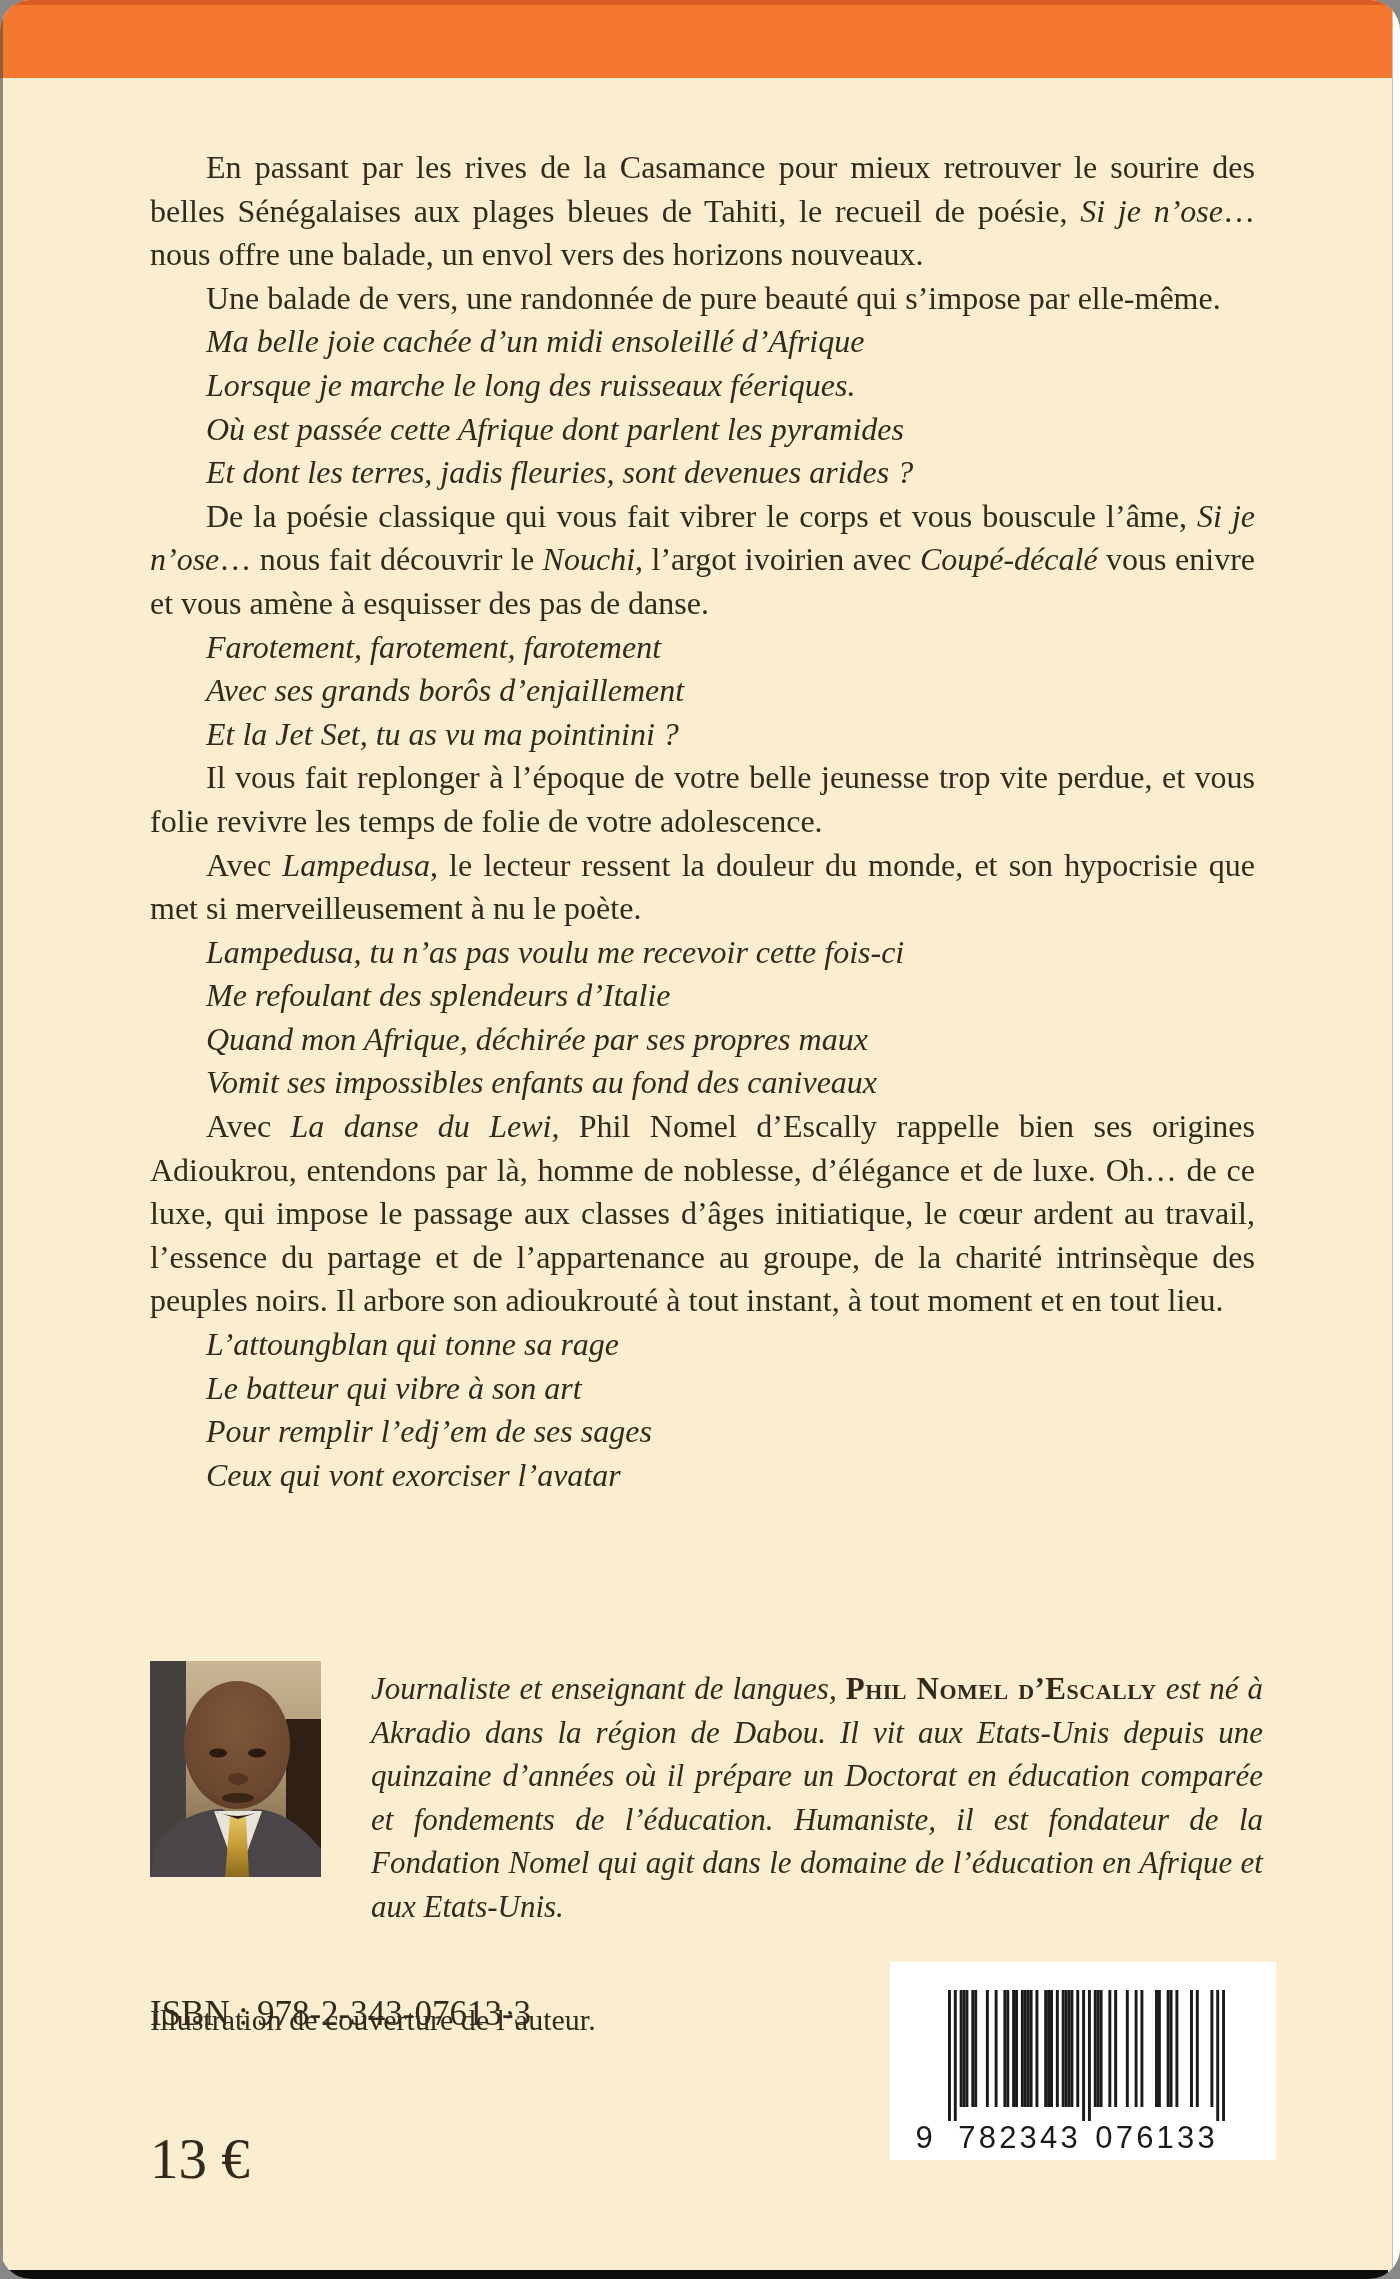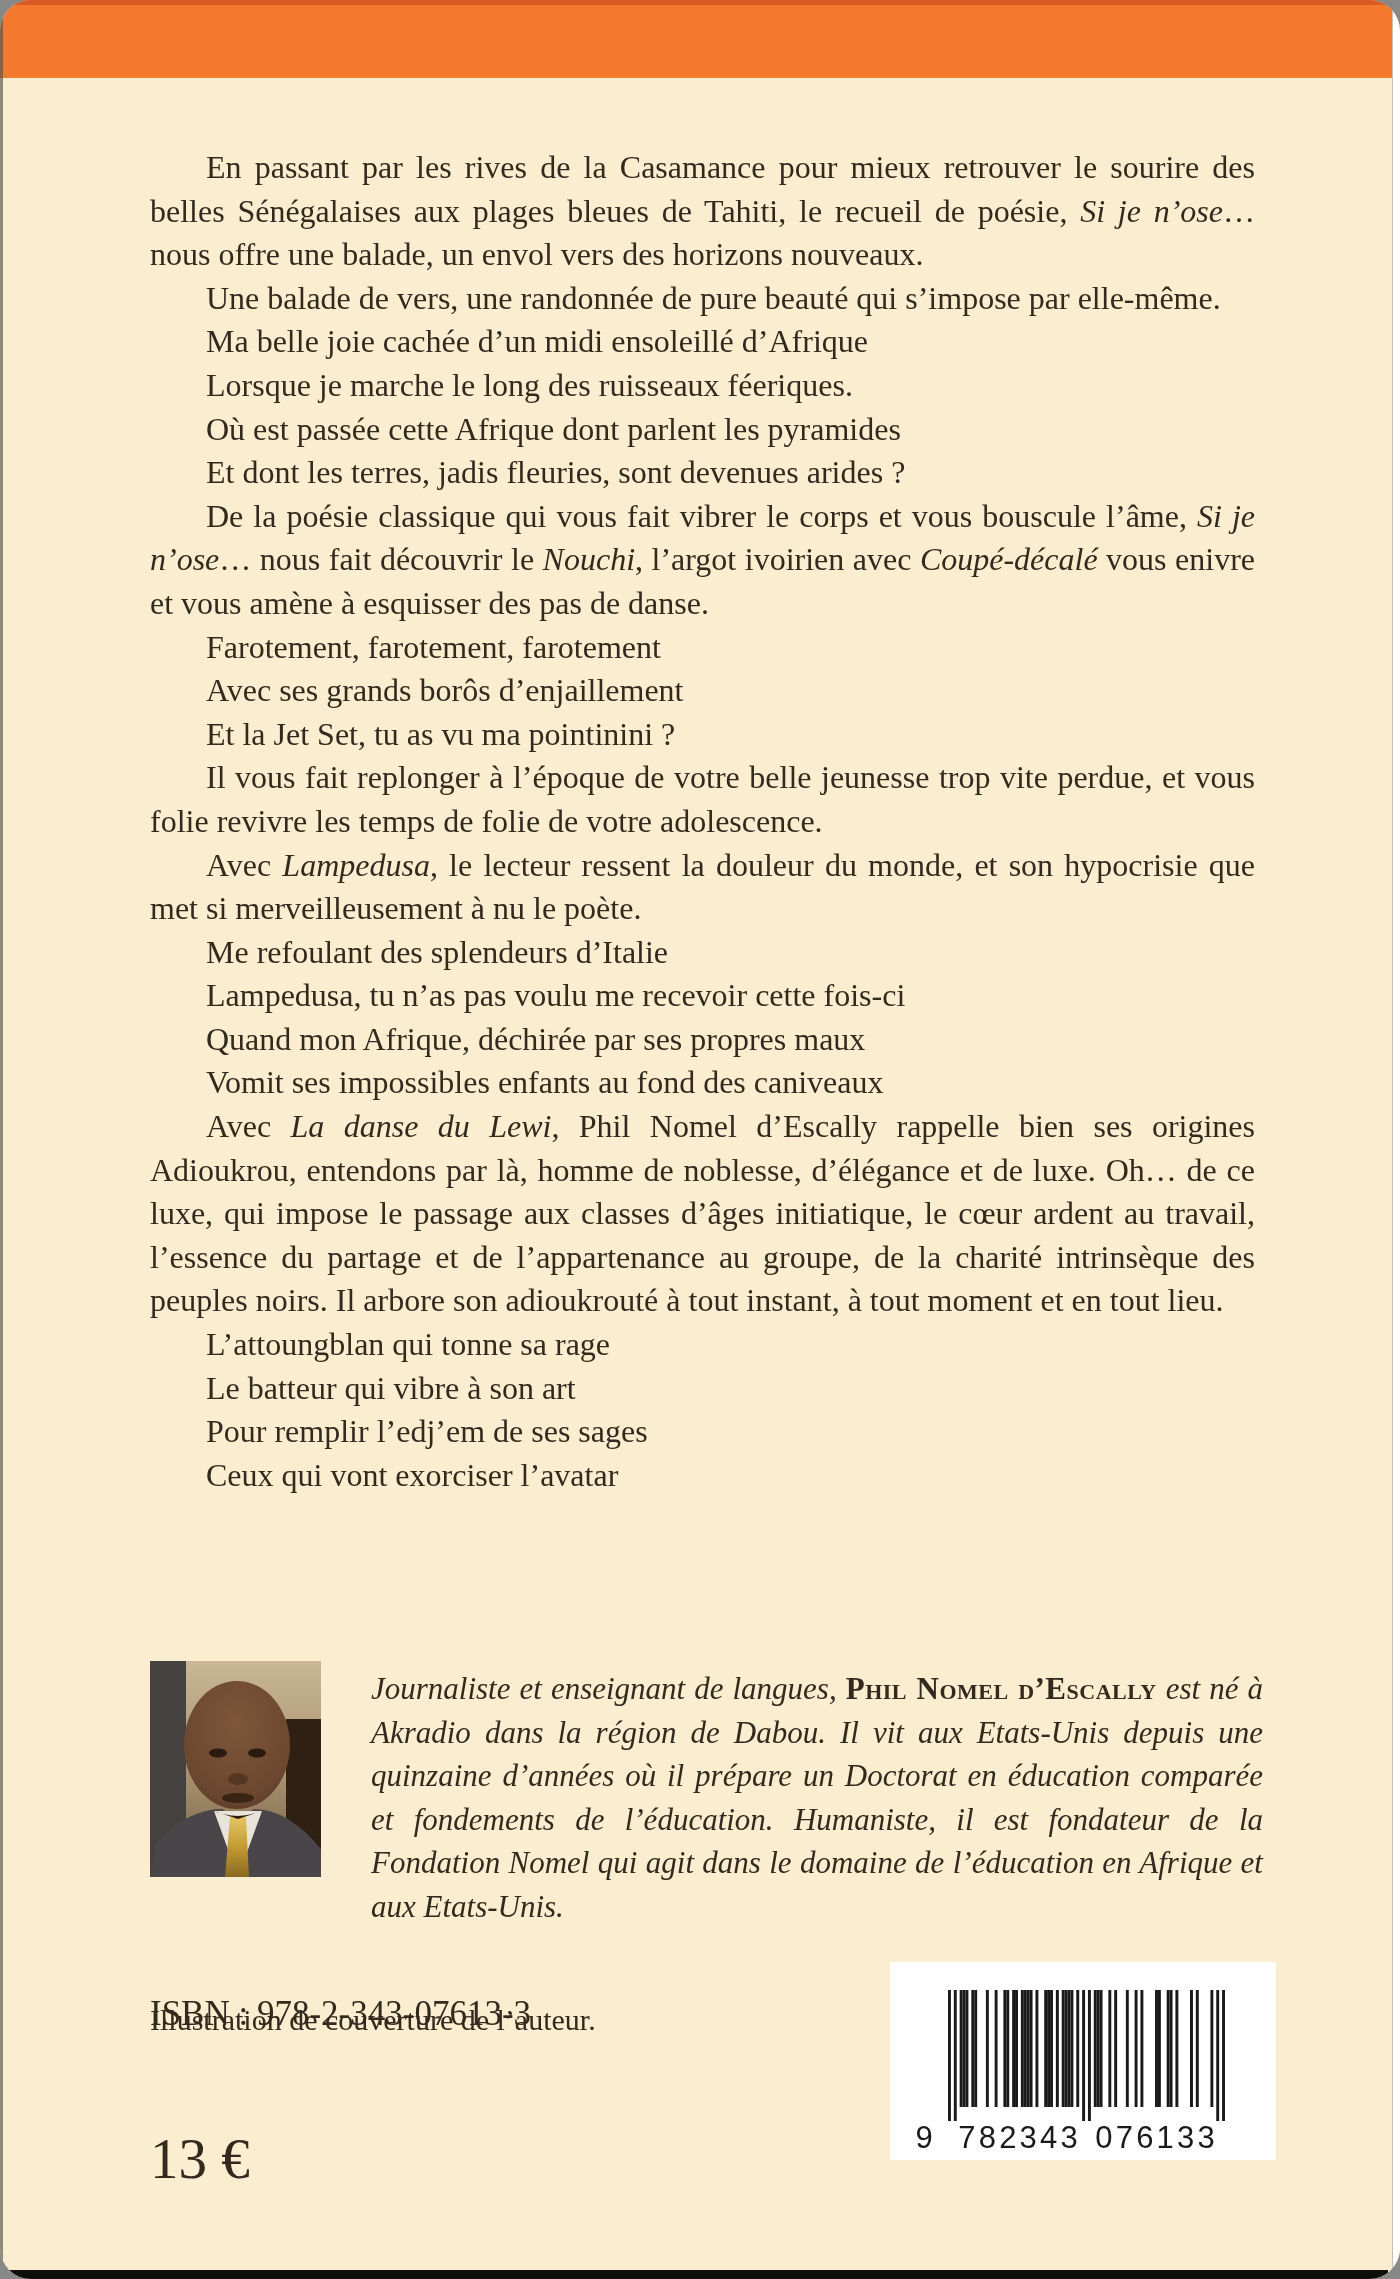--- a/index.html
+++ b/index.html
@@ -22,21 +22,21 @@
   .right-edge { position:absolute; right:0; top:0; width:7px; height:100%; background:#FFFFFF; border-left:1px solid #C8C0AE; }
   .bottom-edge{ position:absolute; left:0; bottom:0; right:12px; height:9px; background:#0E0E0C; }
 
   .body-text {
     position:absolute; left:150px; top:146px; width:1105px;
     font-size:32px; line-height:43.6px;
     text-align:justify;
   }
   .body-text p { margin:0; }
   .para  { text-indent:56px; }
-  .verse { padding-left:56px; text-align:left; text-indent:0; }
+  .verse { padding-left:56px; font-style:italic; text-align:left; text-indent:0; }
   .it    { font-style:italic; }
 
   .author-photo {
     position:absolute; left:150px; top:1661px; width:171px; height:216px;
     background:#B8A585; overflow:hidden;
   }
   .bio {
     position:absolute; left:371px; top:1667px; width:892px;
     font-size:31px; line-height:43.5px;
     font-style:italic; text-align:justify;
@@ -68,22 +68,22 @@
       <p class="verse">Ma belle joie cachée d’un midi ensoleillé d’Afrique</p>
       <p class="verse">Lorsque je marche le long des ruisseaux féeriques.</p>
       <p class="verse">Où est passée cette Afrique dont parlent les pyramides</p>
       <p class="verse">Et dont les terres, jadis fleuries, sont devenues arides ?</p>
       <p class="para"><span>De la poésie classique qui vous fait vibrer le corps et vous bouscule l’âme, </span><span class="it">Si je n’ose</span><span>… nous fait découvrir le </span><span class="it">Nouchi</span><span>, l’argot ivoirien avec </span><span class="it">Coupé-décalé</span><span> vous enivre et vous amène à esquisser des pas de danse.</span></p>
       <p class="verse">Farotement, farotement, farotement</p>
       <p class="verse">Avec ses grands borôs d’enjaillement</p>
       <p class="verse">Et la Jet Set, tu as vu ma pointinini ?</p>
       <p class="para"><span>Il vous fait replonger à l’époque de votre belle jeunesse trop vite perdue, et vous folie revivre les temps de folie de votre adolescence.</span></p>
       <p class="para"><span>Avec </span><span class="it">Lampedusa</span><span>, le lecteur ressent la douleur du monde, et son hypocrisie que met si merveilleusement à nu le poète.</span></p>
+      <p class="verse">Lampedusa, tu n’as pas voulu me recevoir cette fois-ci</p>
       <p class="verse">Me refoulant des splendeurs d’Italie</p>
-      <p class="verse">Lampedusa, tu n’as pas voulu me recevoir cette fois-ci</p>
       <p class="verse">Quand mon Afrique, déchirée par ses propres maux</p>
       <p class="verse">Vomit ses impossibles enfants au fond des caniveaux</p>
       <p class="para"><span>Avec </span><span class="it">La danse du Lewi</span><span>, Phil Nomel d’Escally rappelle bien ses origines Adioukrou, entendons par là, homme de noblesse, d’élégance et de luxe. Oh… de ce luxe, qui impose le passage aux classes d’âges initiatique, le cœur ardent au travail, l’essence du partage et de l’appartenance au groupe, de la charité intrinsèque des peuples noirs. Il arbore son adioukrouté à tout instant, à tout moment et en tout lieu.</span></p>
       <p class="verse">L’attoungblan qui tonne sa rage</p>
       <p class="verse">Le batteur qui vibre à son art</p>
       <p class="verse">Pour remplir l’edj’em de ses sages</p>
       <p class="verse">Ceux qui vont exorciser l’avatar</p>
     </div>
 
   <div class="author-photo">

